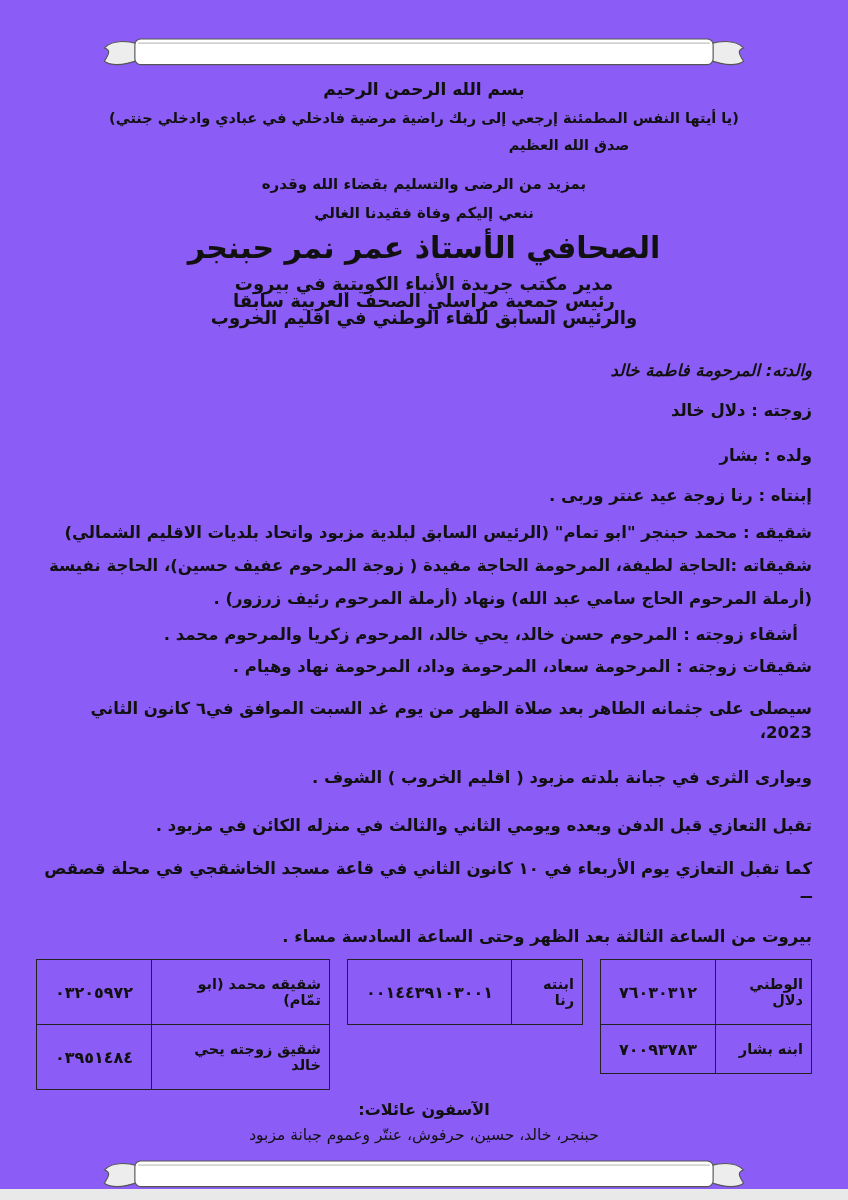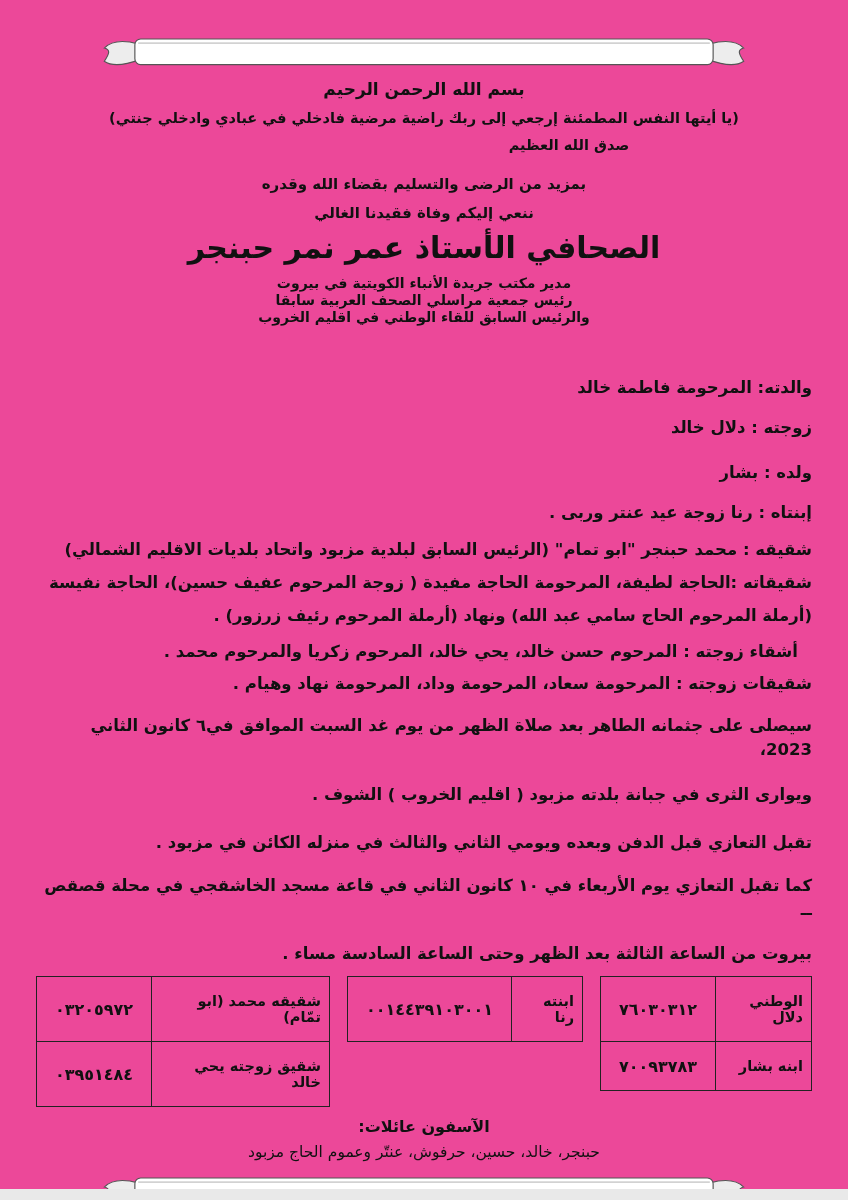--- a/index.html
+++ b/index.html
@@ -1,39 +1,39 @@
 <!DOCTYPE html>
 <html dir="rtl" lang="ar"><head>
 <meta charset="utf-8">
 <style>
   * { box-sizing: border-box; margin: 0; padding: 0; }
   body { margin: 0; background: #fff; font-family: "DejaVu Sans", sans-serif; }
   .page {
     position: relative; width: 848px; height: 1200px;
-    background: #ec4899; overflow: hidden; margin: 0 auto;
+    background: #8b5cf6; overflow: hidden; margin: 0 auto;
     color: #111;
   }
   .content { padding: 0 36px; }
   .ribbon-wrap { margin: 34px 0 0; text-align: center; }
   .ribbon-wrap.bottom { margin-top: 10px; }
   .center { text-align: center; }
   .right { text-align: right; }
   .b { font-weight: 700; }
 
   .basmala { margin-top: 2px; font-size: 17px; line-height: 22px; }
   .verse   { margin-top: 8px; font-size: 14.5px; line-height: 20px; }
   .sadaqa  { margin-top: 7px; font-size: 14.5px; line-height: 20px;
              position: relative; left: 145px; } 
   .intro1  { margin-top: 19px; font-size: 15px; line-height: 20px; }
   .intro2  { margin-top: 9px;  font-size: 15px; line-height: 20px; }
   .deceased{ margin-top: 5px; font-size: 30px; line-height: 40px; letter-spacing: 0.5px; }
-  .titles  { margin-top: 7px; font-size: 14px; line-height: 17px; }
+  .titles  { margin-top: 7px; font-size: 18px; line-height: 17px; }
 
   .fam { font-size: 16.5px; line-height: 24px; }
-  .mt-mother { margin-top: 50px; }
+  .mt-mother { margin-top: 33px; font-style: italic; }
   .mt-wife   { margin-top: 16px; }
   .mt-son    { margin-top: 21px; }
   .mt-girls  { margin-top: 16px; }
   .mt-bro    { margin-top: 13px; }
   .mt-sis1   { margin-top: 9px; }
   .mt-sis2   { margin-top: 9px; padding-left: 150px; }
   .mt-wbro   { margin-top: 12px; padding-right: 14px; }
   .mt-wsis   { margin-top: 8px; }
   .mt-pray1  { margin-top: 18px; }
   .mt-pray2  { margin-top: 21px; }
@@ -137,21 +137,21 @@
           </tr>
           <tr>
             <td class="lbl">شقيق زوجته يحي خالد</td>
             <td class="num">٠٣٩٥١٤٨٤</td>
           </tr>
         </tbody>
       </table>
     </div>
 
     <div class="center b families-heading">الآسفون عائلات:</div>
-    <div class="center families-line">حبنجر، خالد، حسين، حرفوش، عنتّر وعموم الحاج مزبود</div>
+    <div class="center families-line">حبنجر، خالد، حسين، حرفوش، عنتّر وعموم جبانة مزبود</div>
   </div>
 
   <div class="ribbon-wrap bottom">
     <svg width="780" height="38" viewBox="0 0 780 46">
       <path d="M44 12 C 22 6, 10 10, 3 17 C 11 19, 9 24, 3 33 C 13 40, 30 37, 46 31 Z" fill="#ededed" stroke="#555" stroke-width="1.4"></path>
       <g transform="translate(780,0) scale(-1,1)">
         <path d="M44 12 C 22 6, 10 10, 3 17 C 11 19, 9 24, 3 33 C 13 40, 30 37, 46 31 Z" fill="#ededed" stroke="#555" stroke-width="1.4"></path>
       </g>
       <rect x="40" y="6" width="700" height="31" rx="7" fill="#ffffff" stroke="#555" stroke-width="1.4"></rect>
       <line x1="44" y1="11" x2="736" y2="11" stroke="#888" stroke-width="0.8"></line>

